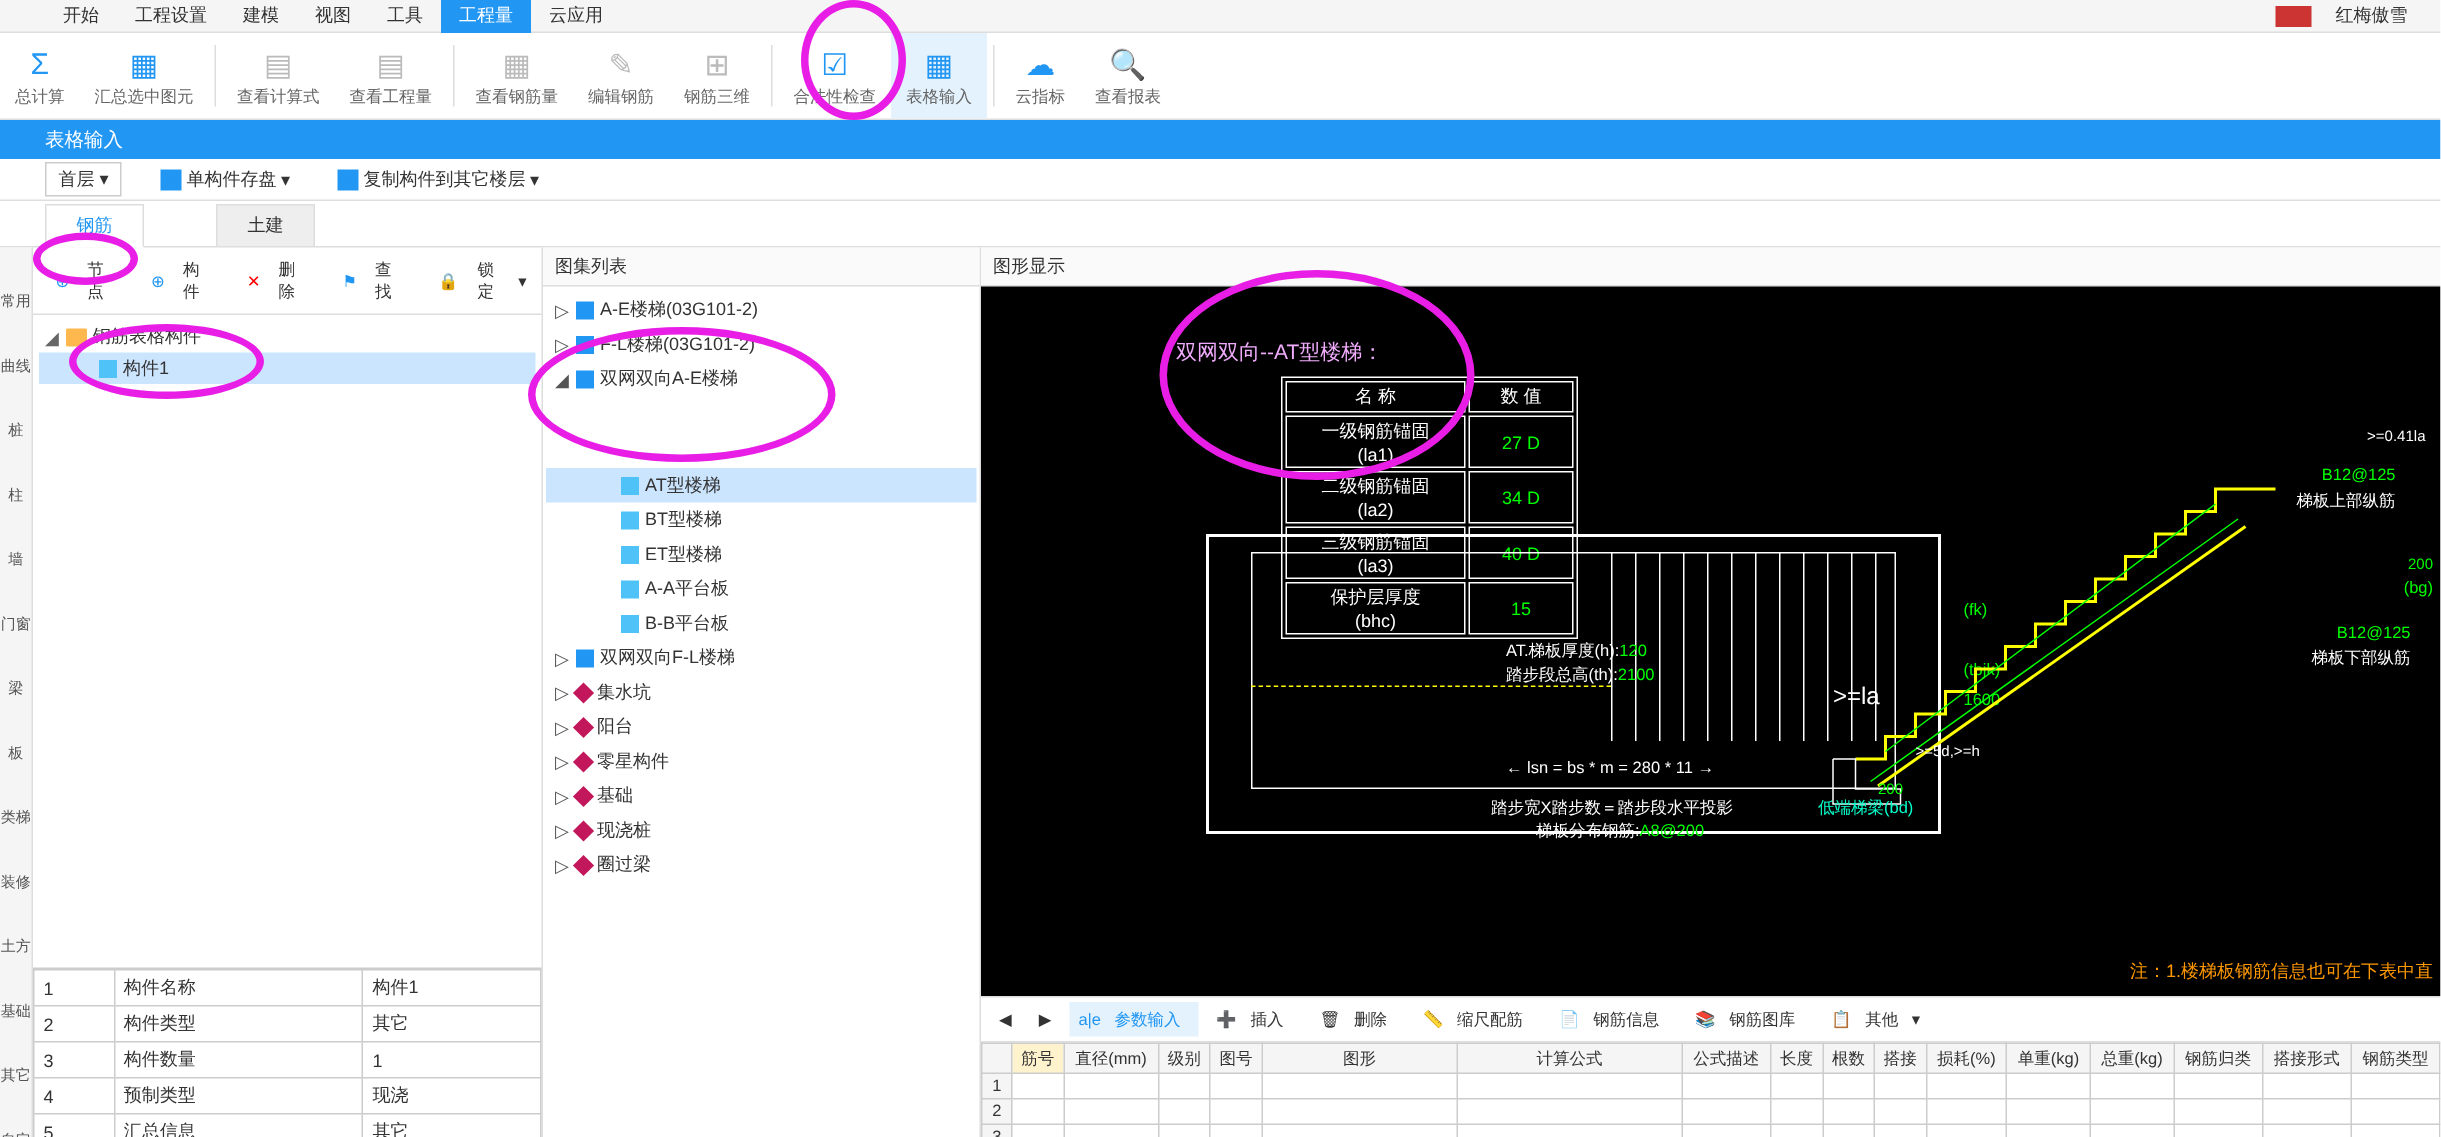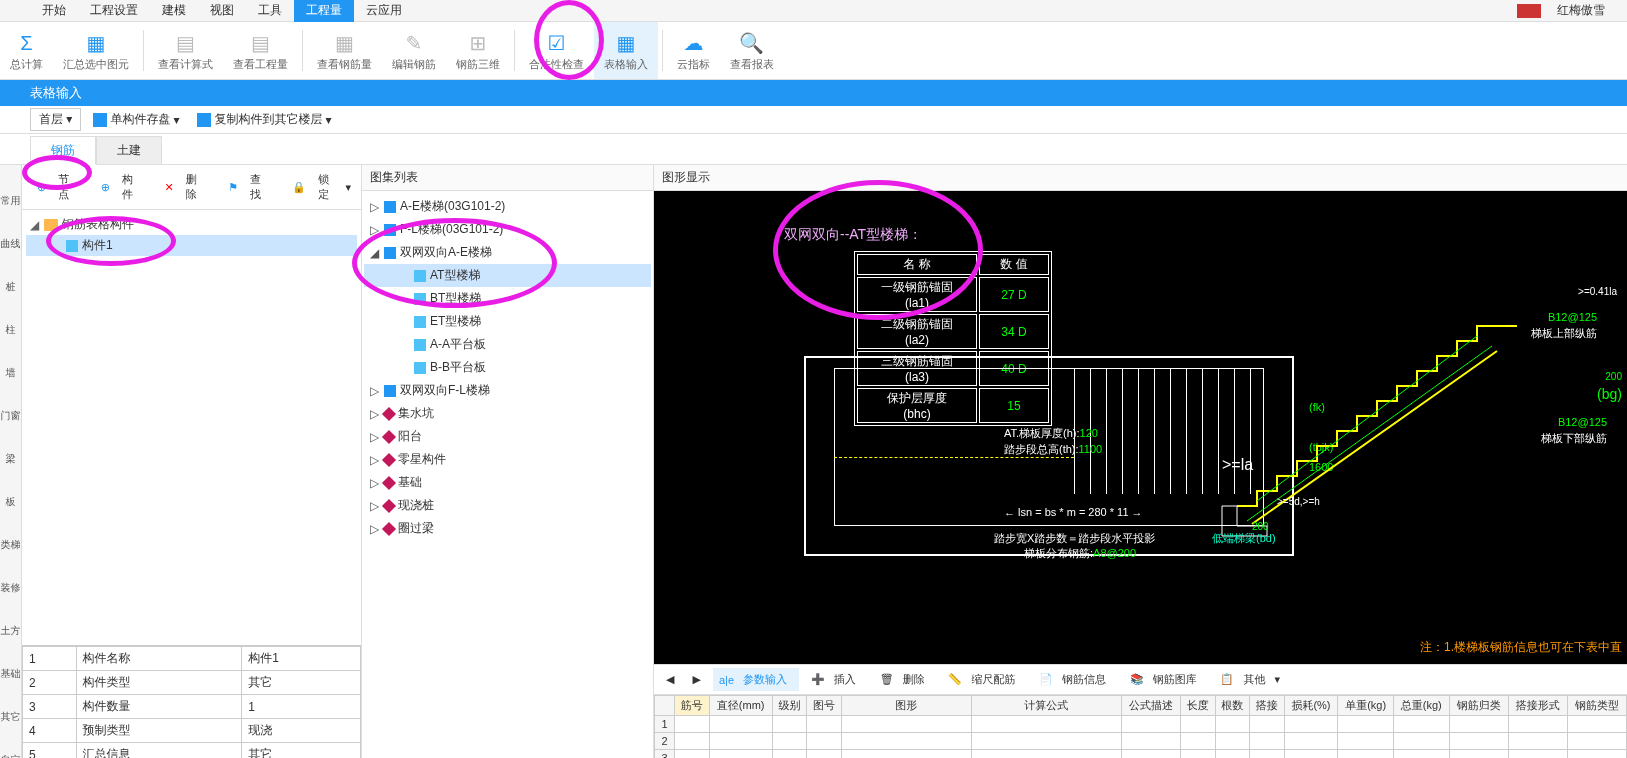--- a/index.html
+++ b/index.html
@@ -8,24 +8,24 @@
 .top-menu span { padding: 3px 12px; cursor: pointer; }
 .top-menu span.active { background: #2196F3; color: white; }
 .user-badge { margin-left: auto; margin-right: 10px; display: flex; align-items: center; }
 .user-badge .avatar { width: 14px; height: 14px; background: #c33; margin-right: 4px; }
 .ribbon { display: flex; height: 58px; background: #fff; border-bottom: 1px solid #ddd; }
 .ribbon-btn { display: flex; flex-direction: column; align-items: center; justify-content: center; padding: 4px 10px; cursor: pointer; font-size: 11px; color: #666; position: relative; }
 .ribbon-btn .ricon { width: 28px; height: 28px; display: flex; align-items: center; justify-content: center; font-size: 20px; }
 .ribbon-btn.highlight { background: #e3f2fd; }
 .ribbon-sep { width: 1px; background: #ddd; margin: 8px 4px; }
 .blue-bar { background: #2196F3; color: white; padding: 4px 30px; font-size: 13px; }
-.toolbar2 { display: flex; align-items: center; height: 28px; border-bottom: 1px solid #ddd; padding-left: 30px; gap: 6px; }
+.toolbar2 { display: flex; align-items: center; height: 28px; border-bottom: 1px solid #ddd; padding-left: 30px; gap: 20px; }
 .toolbar2 .sel { border: 1px solid #ccc; padding: 2px 8px; background: white; cursor: pointer; }
 .toolbar2 .tbtn { padding: 2px 6px; cursor: pointer; color: #333; display: flex; align-items: center; gap: 3px; }
-.tabs { display: flex; border-bottom: 1px solid #ddd; padding-left: 30px; }
+.tabs { display: flex; border-bottom: 1px solid #ddd; padding-left: 30px; gap: 48px; }
 .tabs .tab { padding: 5px 20px; cursor: pointer; background: #eee; border: 1px solid #ddd; border-bottom: none; margin-top: 2px; }
 .tabs .tab.active { background: #fff; color: #2196F3; border-bottom: 1px solid white; margin-bottom: -1px; }
 .main { display: flex; height: calc(100vh - 156px); }
 .side-icons { width: 22px; background: #f5f5f5; border-right: 1px solid #ddd; display: flex; flex-direction: column; }
 .side-icons span { height: 22px; display: flex; align-items: center; justify-content: center; font-size: 10px; color: #555; cursor: pointer; margin-top: 28px; }
 .left-panel { width: 340px; border-right: 1px solid #ddd; display: flex; flex-direction: column; }
 .tree-toolbar { display: flex; padding: 3px 5px; border-bottom: 1px solid #ddd; gap: 2px; }
 .tree-toolbar span { padding: 2px 5px; cursor: pointer; font-size: 11px; display: flex; align-items: center; gap: 2px; }
 .tree-area { flex: 1; overflow: auto; padding: 4px; }
 .tree-node { padding: 2px 4px; cursor: pointer; display: flex; align-items: center; gap: 4px; }
@@ -248,21 +248,21 @@
         <div class="mid-node" style="padding-left: 6px;">
           <span class="exp">▷</span>
           <span class="book-icon"></span>
           <span>F-L楼梯(03G101-2)</span>
         </div>
         <div class="mid-node" style="padding-left: 6px;">
           <span class="exp">◢</span>
           <span class="book-icon"></span>
           <span>双网双向A-E楼梯</span>
         </div>
-        <div class="mid-node sel" style="padding-left: 36px;">
+        <div class="mid-node sel" style="padding-left: 36px; margin-top: 48px;">
           <span class="exp"></span>
           <span class="doc-icon"></span>
           <span>AT型楼梯</span>
         </div>
         <div class="mid-node" style="padding-left: 36px;">
           <span class="exp"></span>
           <span class="doc-icon"></span>
           <span>BT型楼梯</span>
         </div>
         <div class="mid-node" style="padding-left: 36px;">
@@ -359,21 +359,21 @@
             <div class="step" style="left: 80px;"></div>
             <div class="step" style="left: 96px;"></div>
             <div class="step" style="left: 112px;"></div>
             <div class="step" style="left: 128px;"></div>
             <div class="step" style="left: 144px;"></div>
             <div class="step" style="left: 160px;"></div>
             <div class="step" style="left: 176px;"></div>
           </div>
         <div style="position:absolute;top:12px;left:30px;right:220px;height:90px;border-bottom:1px dashed yellow"></div>
         <div class="plan-text" style="top:70px;left:200px"><span>AT.梯板厚度(h):</span><span class="green-text">120</span></div>
-        <div class="plan-text" style="top:86px;left:200px"><span>踏步段总高(th):</span><span class="green-text">1100</span></div>
+        <div class="plan-text" style="top:86px;left:200px"><span>踏步段总高(th):</span><span class="green-text">2100</span></div>
         <div class="plan-text" style="top:150px;left:200px">← <span>lsn = bs * m = 280 * 11</span> →</div>
         <div class="plan-text" style="top:175px;left:190px">踏步宽X踏步数＝踏步段水平投影</div>
         <div class="plan-text" style="top:190px;left:220px"><span>梯板分布钢筋:</span><span class="green-text">A8@200</span></div>
       </div>
       <div class="dim-label" style="top:210px;left:655px">(fk)</div>
       <div class="dim-label" style="top:250px;left:655px">(tbjk)</div>
       <div class="dim-label" style="top:270px;left:655px">1600</div>
 
       <div class="stair-section">
         <svg width="390" height="240">
@@ -386,21 +386,21 @@
         <div style="position:absolute;top:5px;right:10px;color:#00ff00;font-size:11px">B12@125</div>
         <div style="position:absolute;top:20px;right:10px;color:white;font-size:11px">梯板上部纵筋</div>
         <div style="position:absolute;top:110px;right:0px;color:#00ff00;font-size:11px">B12@125</div>
         <div style="position:absolute;top:125px;right:0px;color:white;font-size:11px">梯板下部纵筋</div>
         <div style="position:absolute;bottom:0px;left:-5px;color:#00ffcc;font-size:11px">低端梯梁(bd)</div>
         <div style="position:absolute;top:150px;left:5px;color:white;font-size:16px">&gt;=la</div>
         <div style="position:absolute;top:190px;left:60px;color:white;font-size:10px">&gt;=5d,&gt;=h</div>
         <div style="position:absolute;top:215px;left:35px;color:#00ff00;font-size:10px">200</div>
       </div>
       <div style="position:absolute;top:95px;right:10px;color:white;font-size:10px">&gt;=0.41la</div>
-      <div style="position:absolute;top:195px;right:5px;color:#00ff00;font-size:14px">(bg)</div>
+      <div style="position:absolute;top:195px;right:5px;color:#00ff00;font-size:11px">(bg)</div>
       <div style="position:absolute;top:180px;right:5px;color:#00ff00;font-size:10px">200</div>
       <div class="orange-text" style="bottom:8px;right:5px;font-size:12px">注：1.楼梯板钢筋信息也可在下表中直</div>
     </div>
 
     <div class="bottom-bar">
       <div class="bottom-toolbar">
         <span>◀</span>
         <span>▶</span>
         <span class="param">a|e <span>参数输入</span></span>
         <span>➕ <span>插入</span></span>

